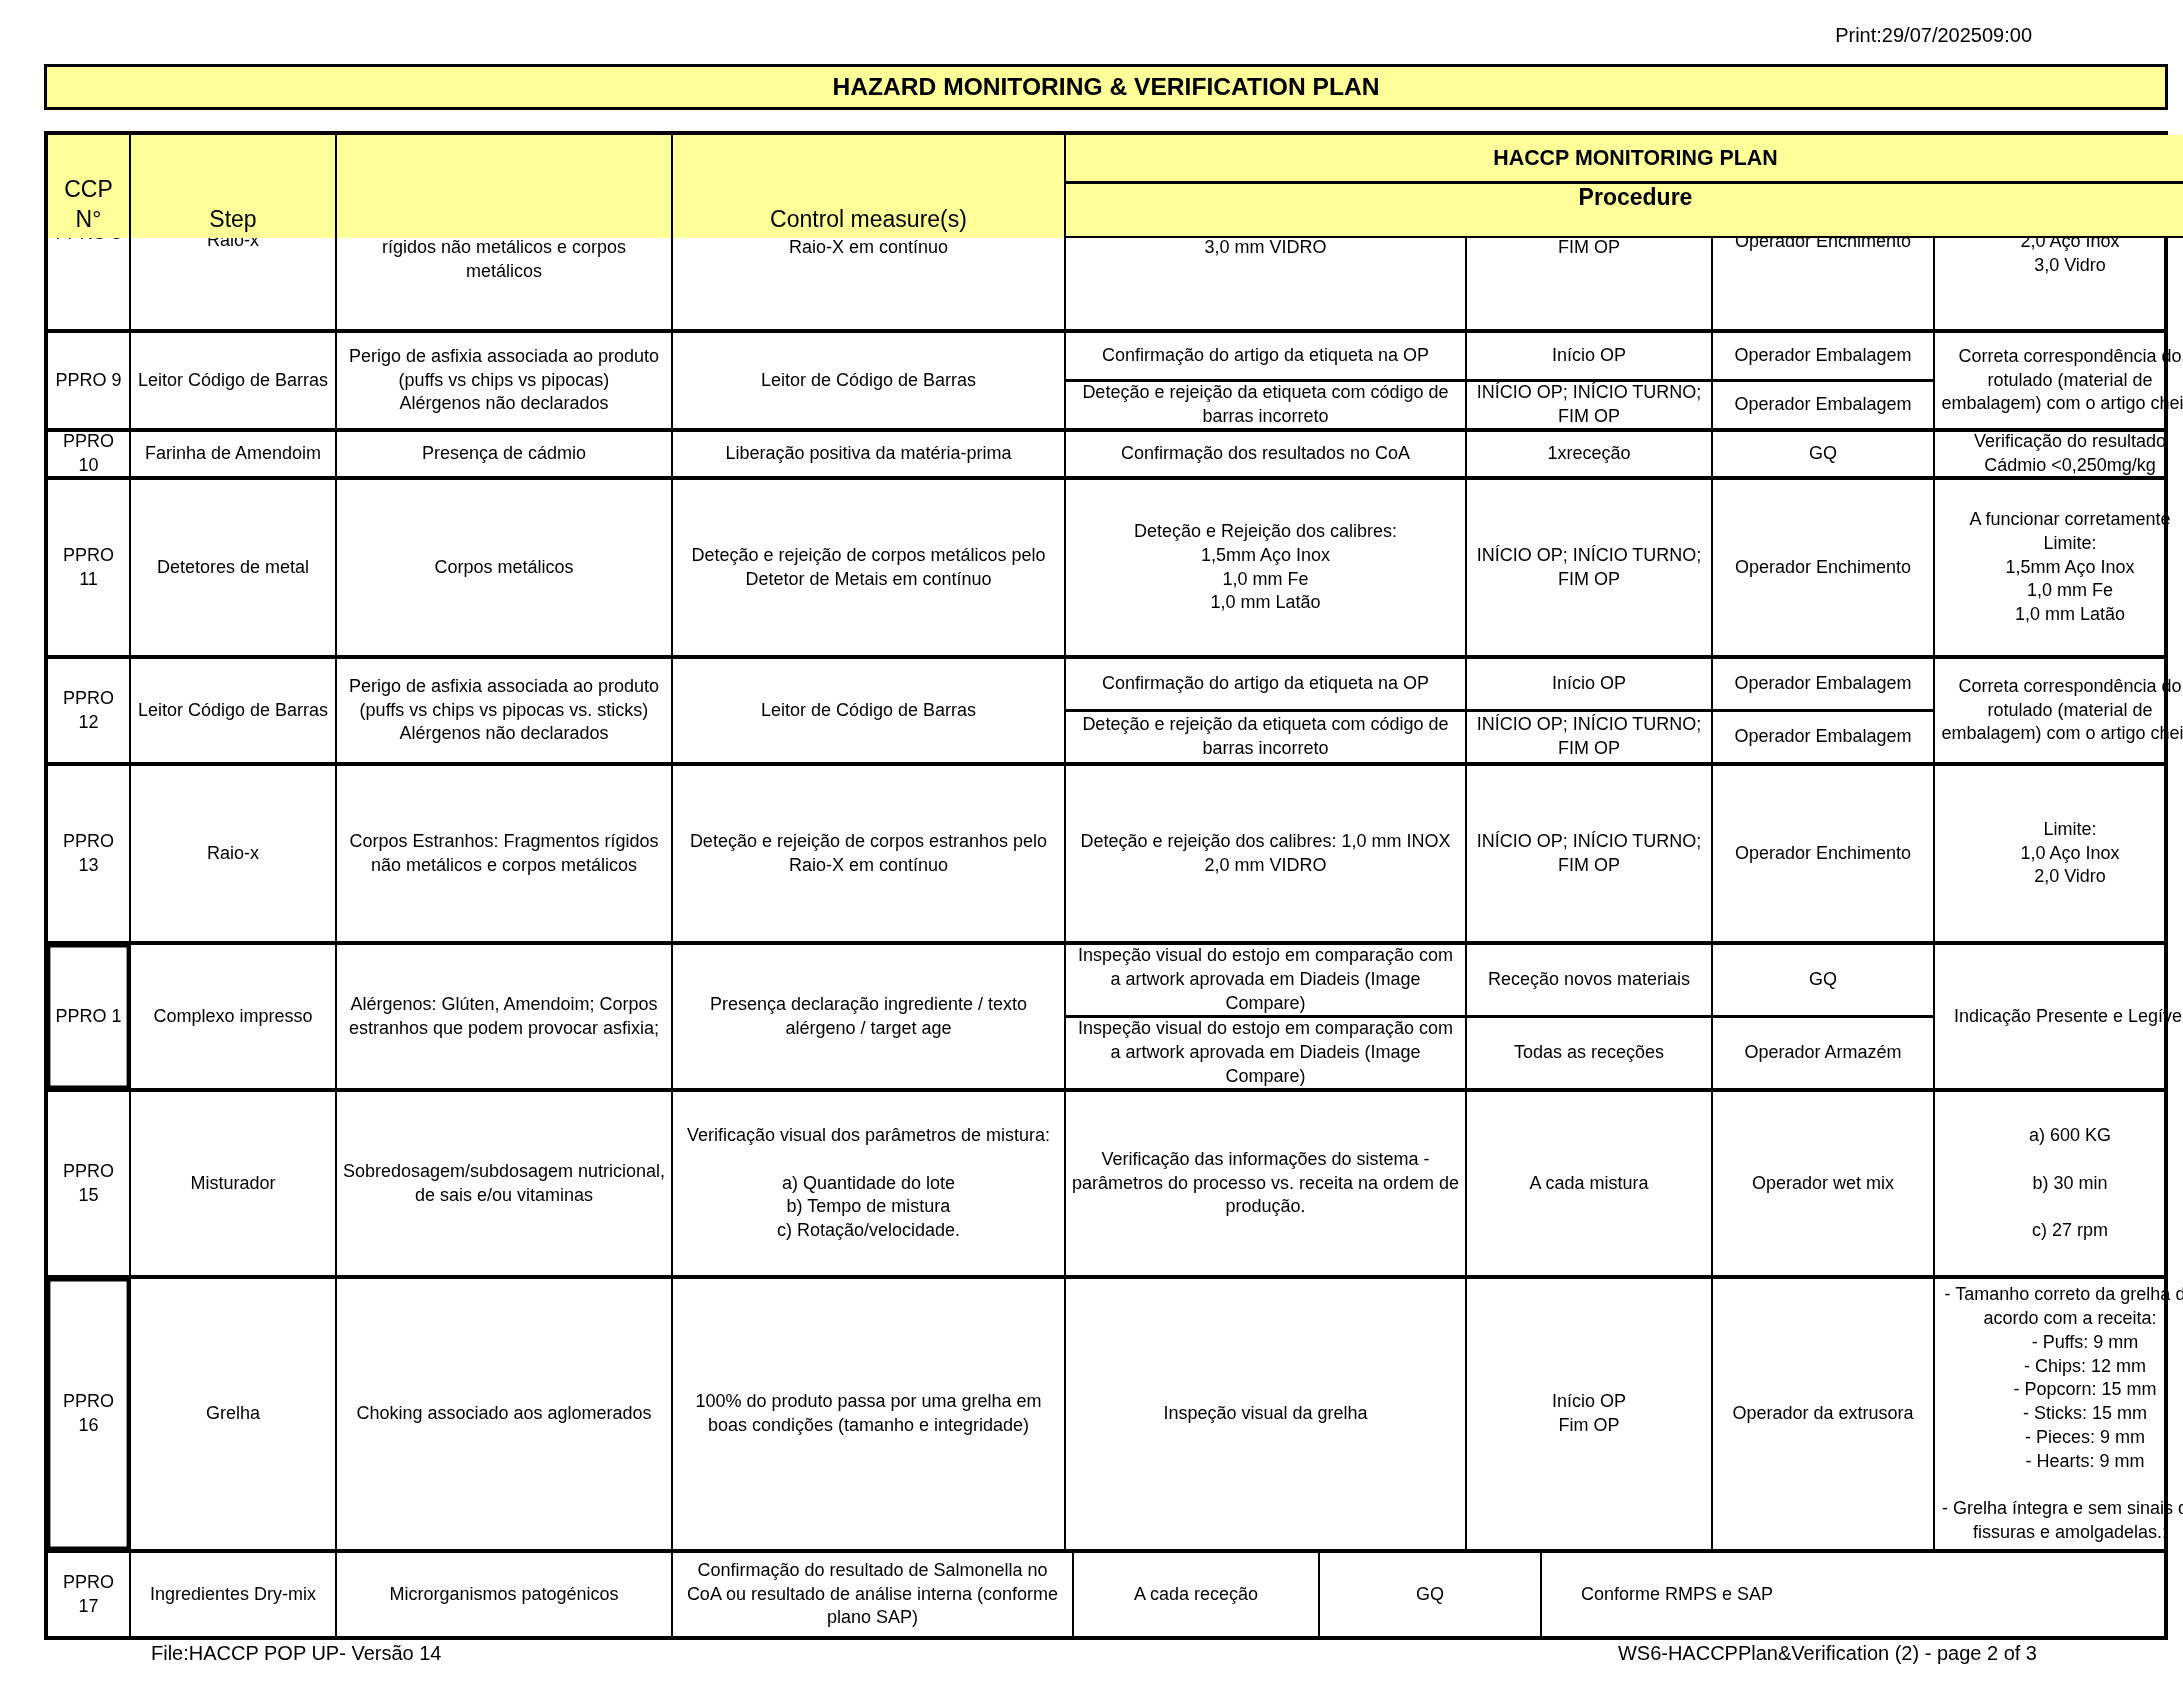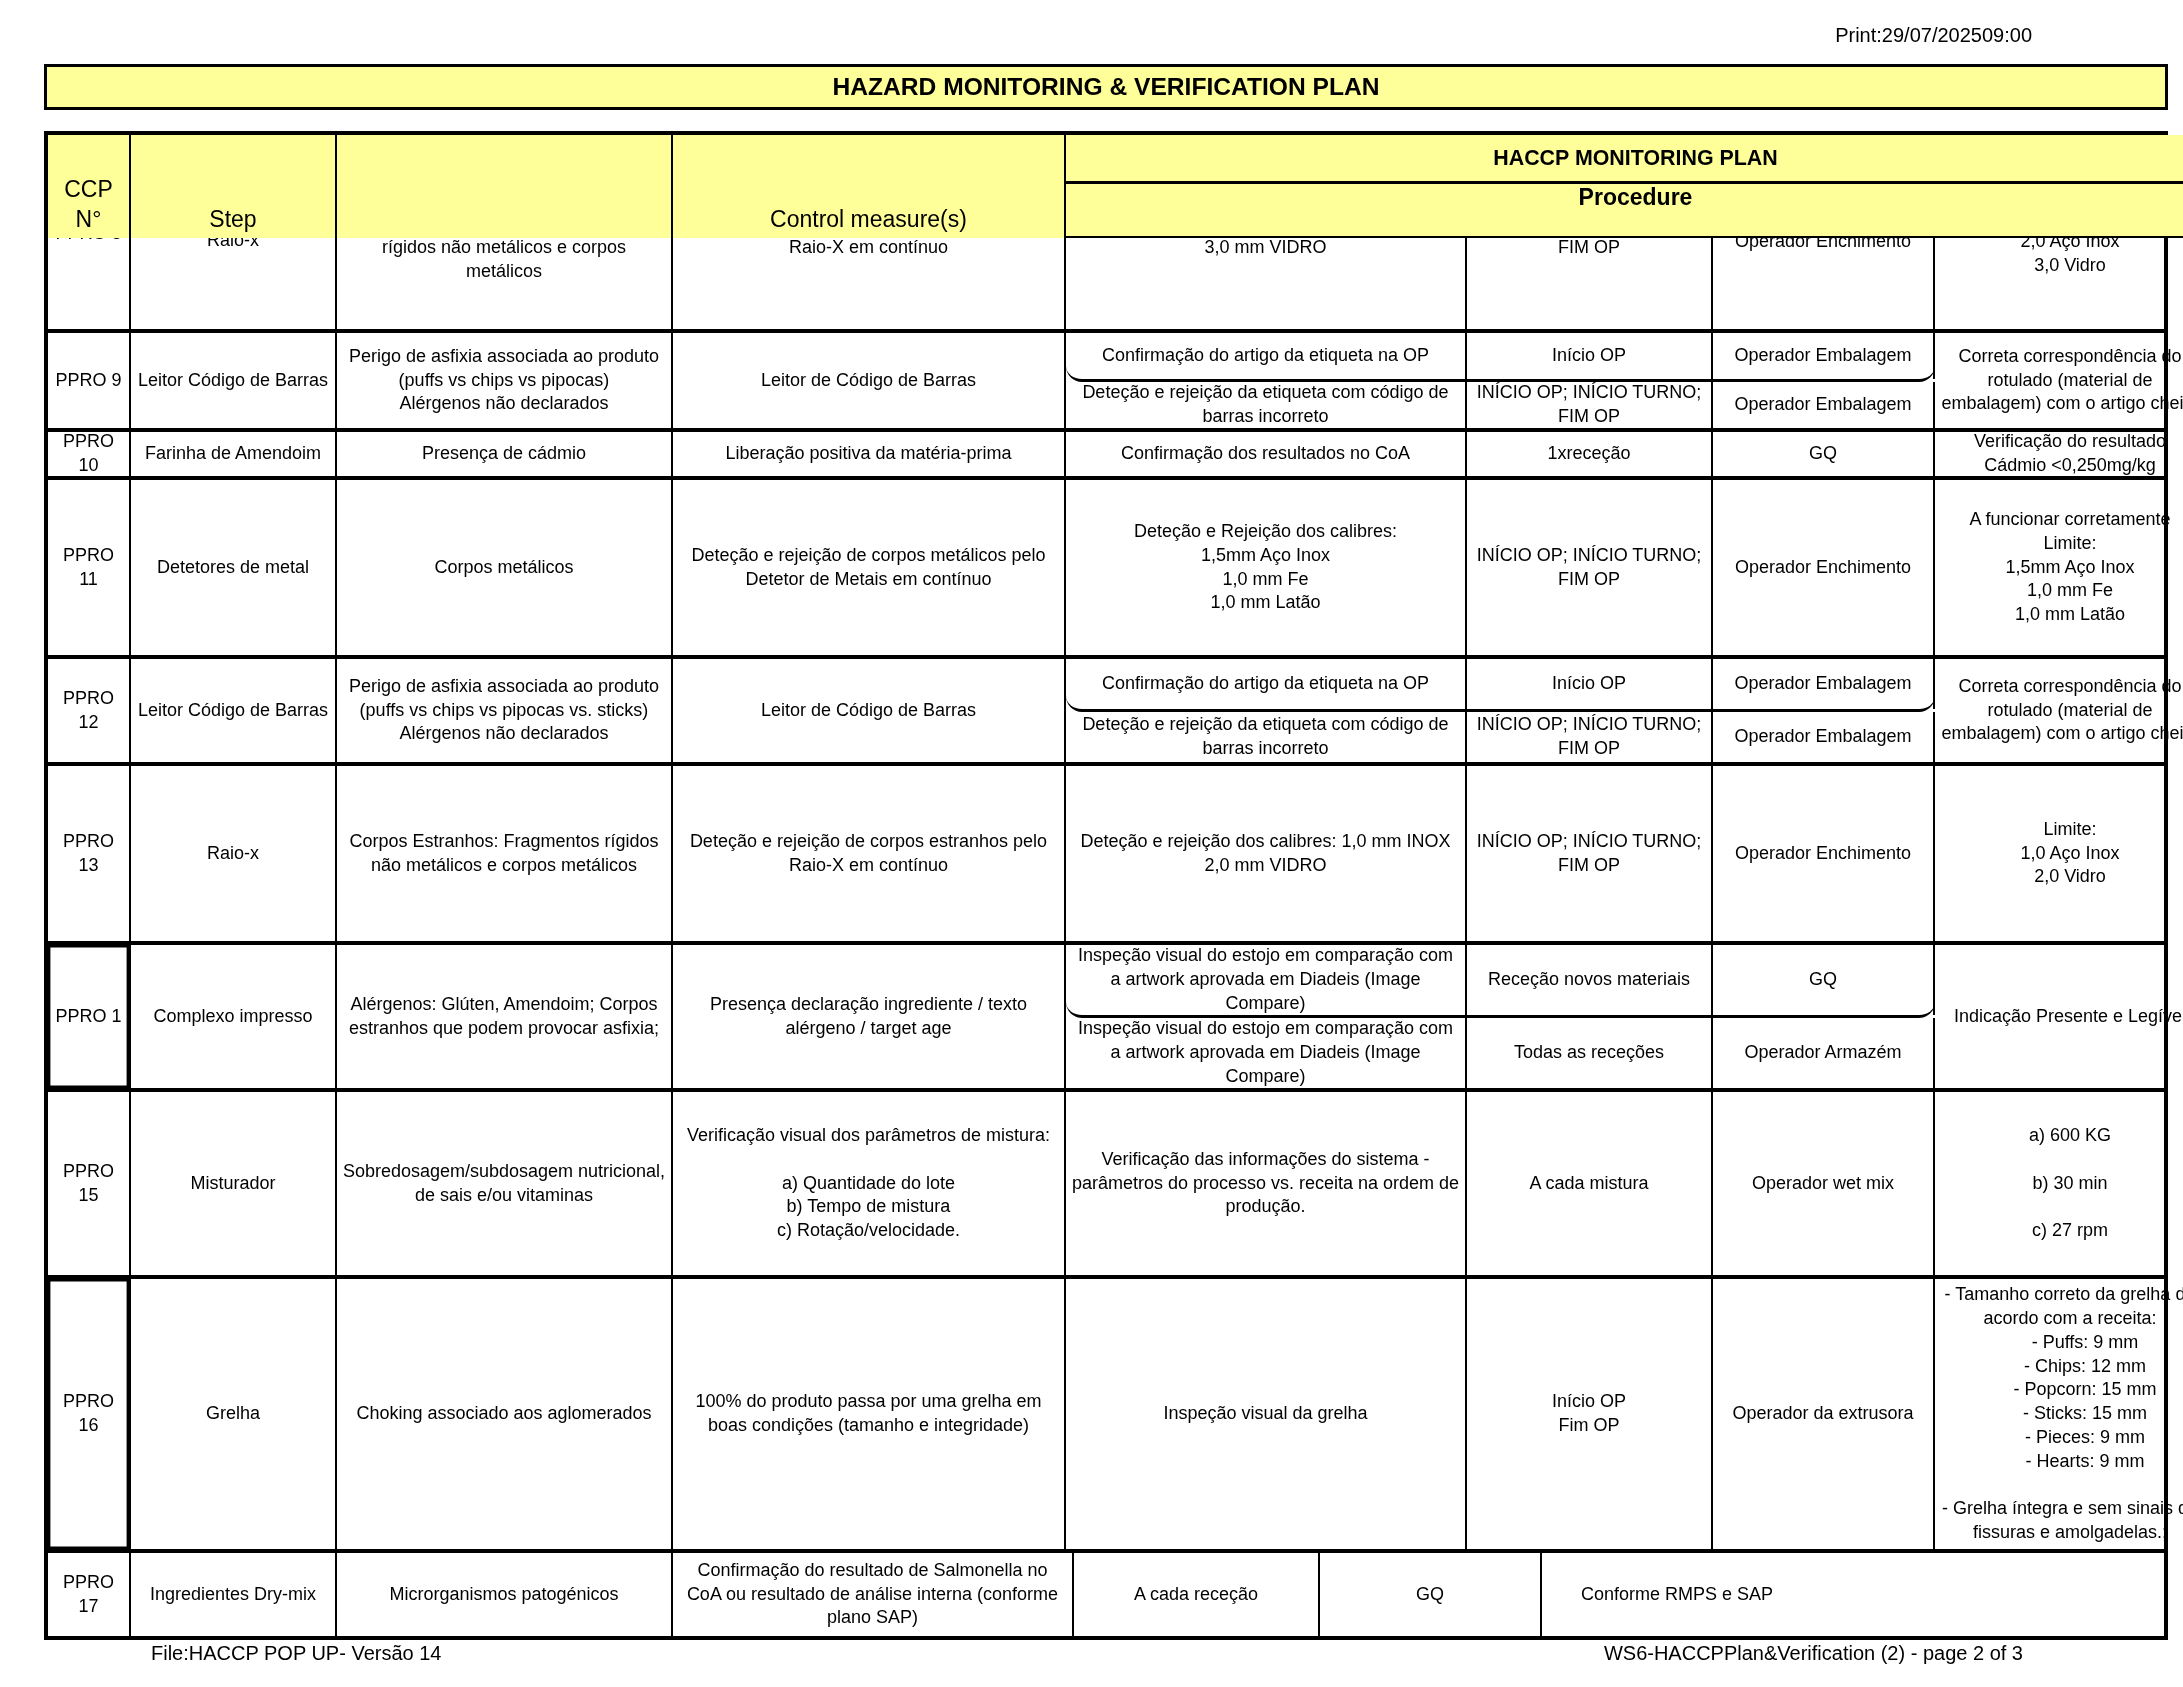--- a/index.html
+++ b/index.html
@@ -13,34 +13,34 @@
   .cell{box-sizing:border-box;border-right:2.4px solid #000;display:flex;flex-direction:column;align-items:center;justify-content:center;text-align:center;font-size:18px;line-height:1.32;white-space:pre-line;padding:1.6px 4.8px;overflow:hidden;flex-shrink:0;}
   .c-ccp{width:83px;}
   .c-step{width:206px;}
   .c-hazard{width:336px;}
   .c-control{width:393px;}
   .c-what{width:401px;}
   .c-when{width:246px;}
   .c-who{width:222px;}
   .c-verif{width:270px;border-right:none;}
   .procwrap{width:869px;display:flex;flex-direction:column;flex-shrink:0;}
-  .subrow{display:flex;flex:1;border-bottom:3.2px solid #000;min-height:0;border-radius:16px;}
+  .subrow{display:flex;flex:1;border-bottom:3.2px solid #000;min-height:0;}
   .subrow:last-child{border-bottom:none;}
   
   #hdr{display:flex;height:103px;}
   .hcell{background:#FFFF99;justify-content:flex-end;font-size:23px;padding-bottom:3.2px;}
   .hright{width:1139px;display:flex;flex-direction:column;flex-shrink:0;}
   .hmp{height:49px;background:#FFFF99;border-bottom:3.2px solid #000;display:flex;align-items:center;justify-content:center;font-weight:bold;font-size:21.4px;box-sizing:border-box;}
   .hproc{height:54px;background:#FFFF99;border-bottom:2.4px solid #000;display:flex;align-items:flex-start;justify-content:center;font-weight:bold;font-size:23px;box-sizing:border-box;}
   
   .prow .cell{justify-content:flex-start;}
   .heavy{box-shadow:inset 0 0 0 2.4px #000;}
   .left-text{text-align:center;white-space:pre-wrap;align-items:flex-start;}
   #footer-file{left:151px;top:1642px;font-size:20px;text-align:right;}
-  #footer-page{right:160px;top:1642px;font-size:20px;}
+  #footer-page{right:146px;top:1642px;font-size:20px;}
 </style>
 </head>
 <body>
 
 <div class="abs" id="print-line">Print:29/07/202509:00</div>
 
 <div class="abs" id="banner">
   <span>HAZARD MONITORING &amp; VERIFICATION PLAN</span>
 </div>
 

